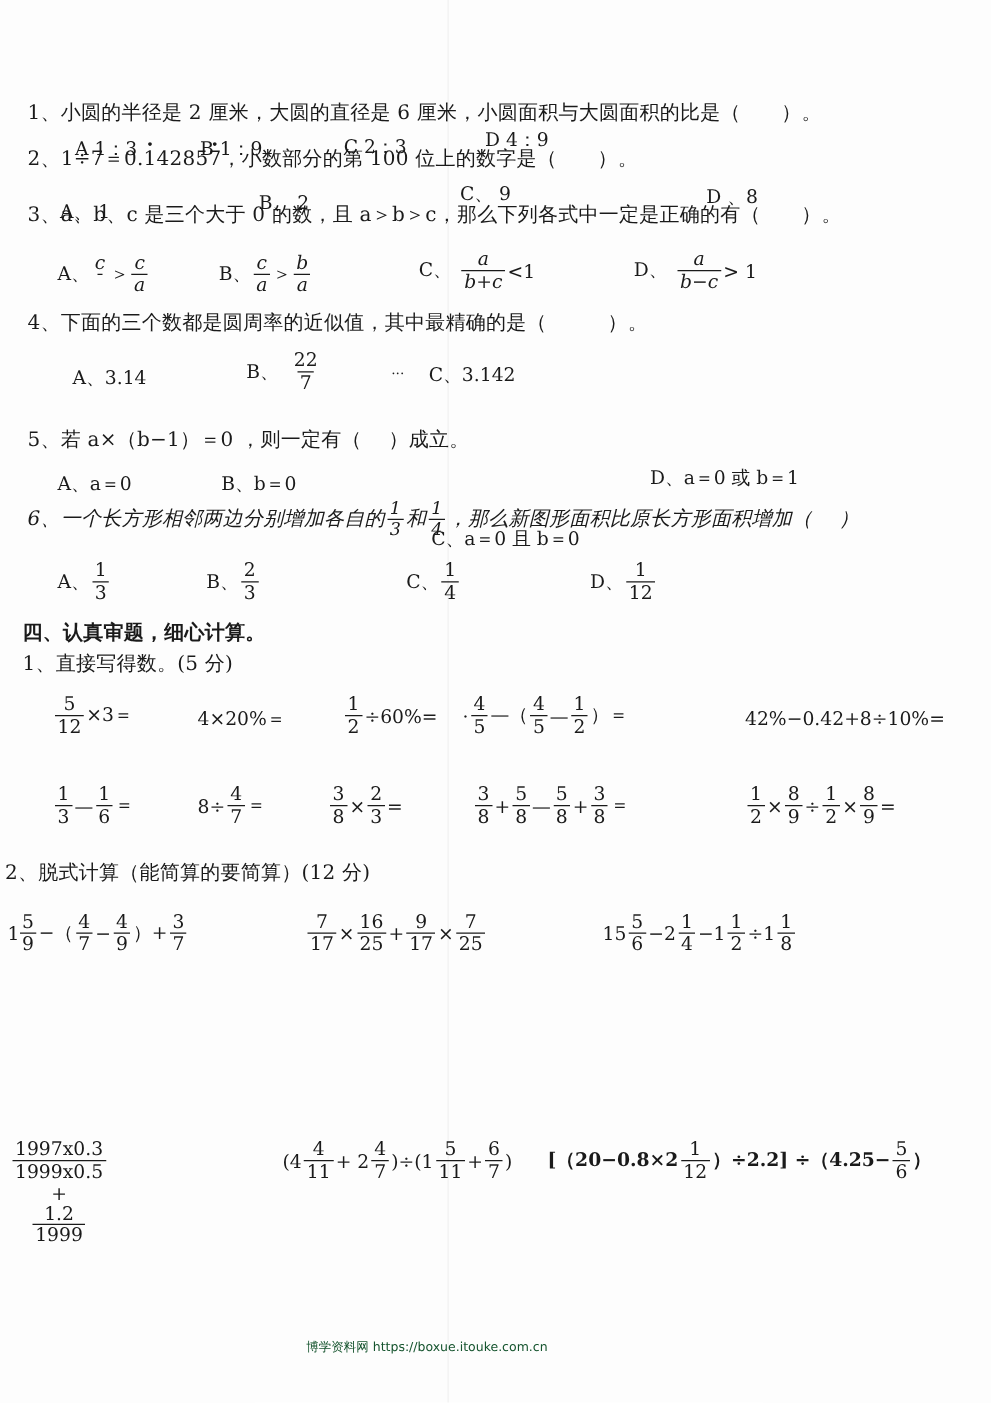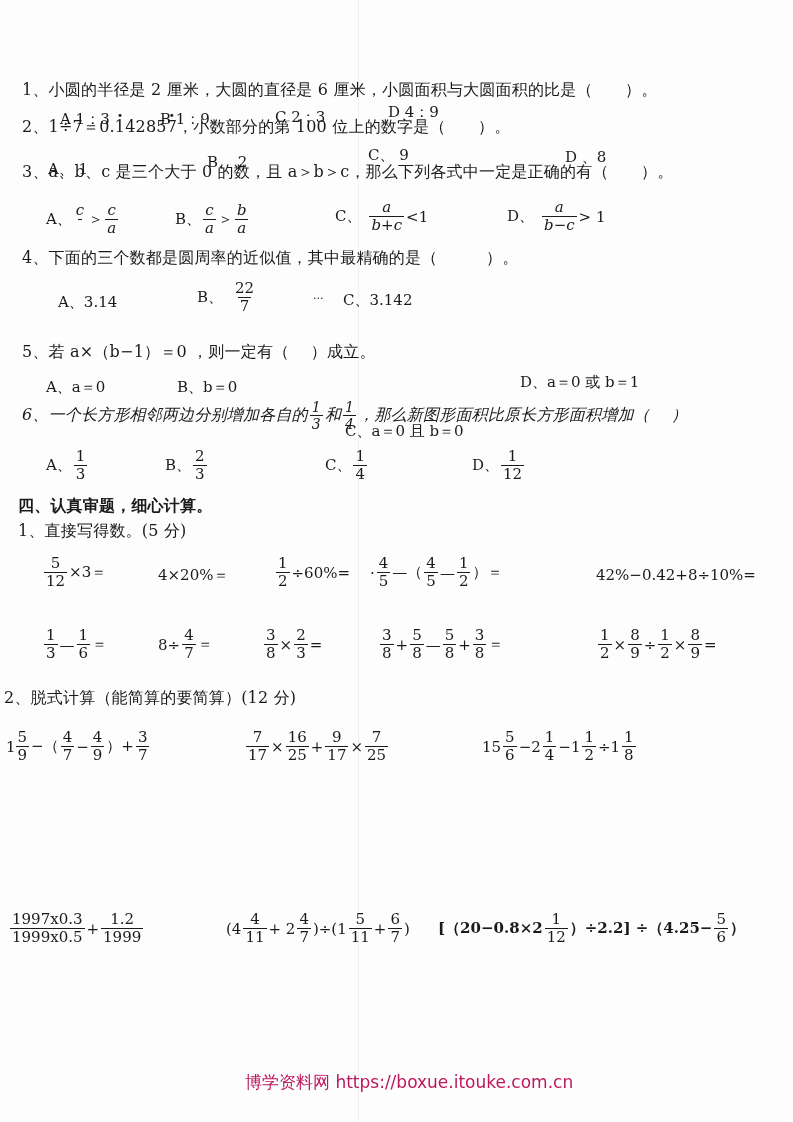--- a/index.html
+++ b/index.html
@@ -13,21 +13,21 @@
   .b { font-weight:bold; }
   .frac { display:inline-flex; flex-direction:column; align-items:center; vertical-align:middle;
           line-height:1.05; margin:0 2px; font-size:15px; }
   .frac .n { padding:0 2px; }
   .frac .d { border-top:1.2px solid #1a1a1a; padding:1px 2px 0; }
   .frac .d.empty { min-height:16px; }
   .frac.sm { font-size:14px; }
   .it { font-style:italic; }
   .rep { position:relative; display:inline-block; }
   .rep::before { content:"·"; position:absolute; top:-11px; left:50%; transform:translateX(-50%); font-size:16px; font-weight:bold; }
-  .footer { font-family:"DejaVu Sans","Liberation Sans",sans-serif; color:#be185d; font-size:17px; }
+  .footer { font-family:"DejaVu Sans","Liberation Sans",sans-serif; color:#14532d; font-size:10px; }
   .row { display:flex; align-items:center; }
 </style>
 </head>
 <body>
 
 <div class="page">
   <div class="fold"></div>
 
   <div class="abs q" style="left:22px;top:80px;">1、小圆的半径是 2 厘米，大圆的直径是 6 厘米，小圆面积与大圆面积的比是（　　）。</div>
   <div class="abs opt" style="left:60px;top:110px;">A  1：3</div>
@@ -321,21 +321,21 @@
         <span class="n">1</span>
         <span class="d">2</span>
       </span>
     <span>÷1</span>
     <span class="frac">
         <span class="n">1</span>
         <span class="d">8</span>
       </span>
   </div>
 
-  <div class="abs row opt" style="left:8px;top:912px;">
+  <div class="abs row opt" style="left:8px;top:912px;flex-direction:column;">
     <span class="frac">
         <span class="n">1997x0.3</span>
         <span class="d">1999x0.5</span>
       </span>
     <span>+</span>
     <span class="frac">
         <span class="n">1.2</span>
         <span class="d">1999</span>
       </span>
   </div>

